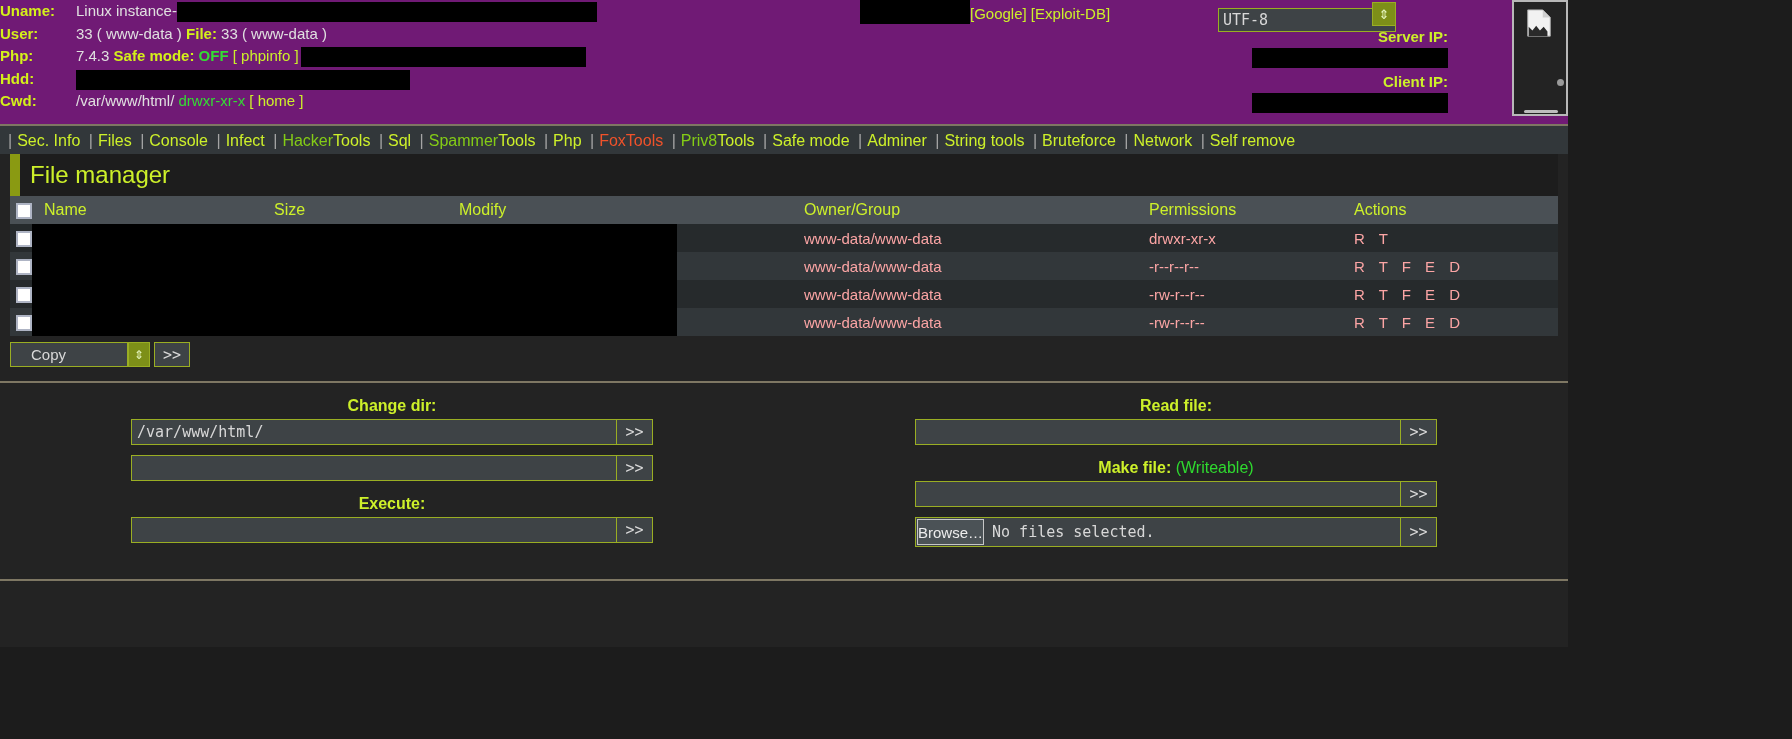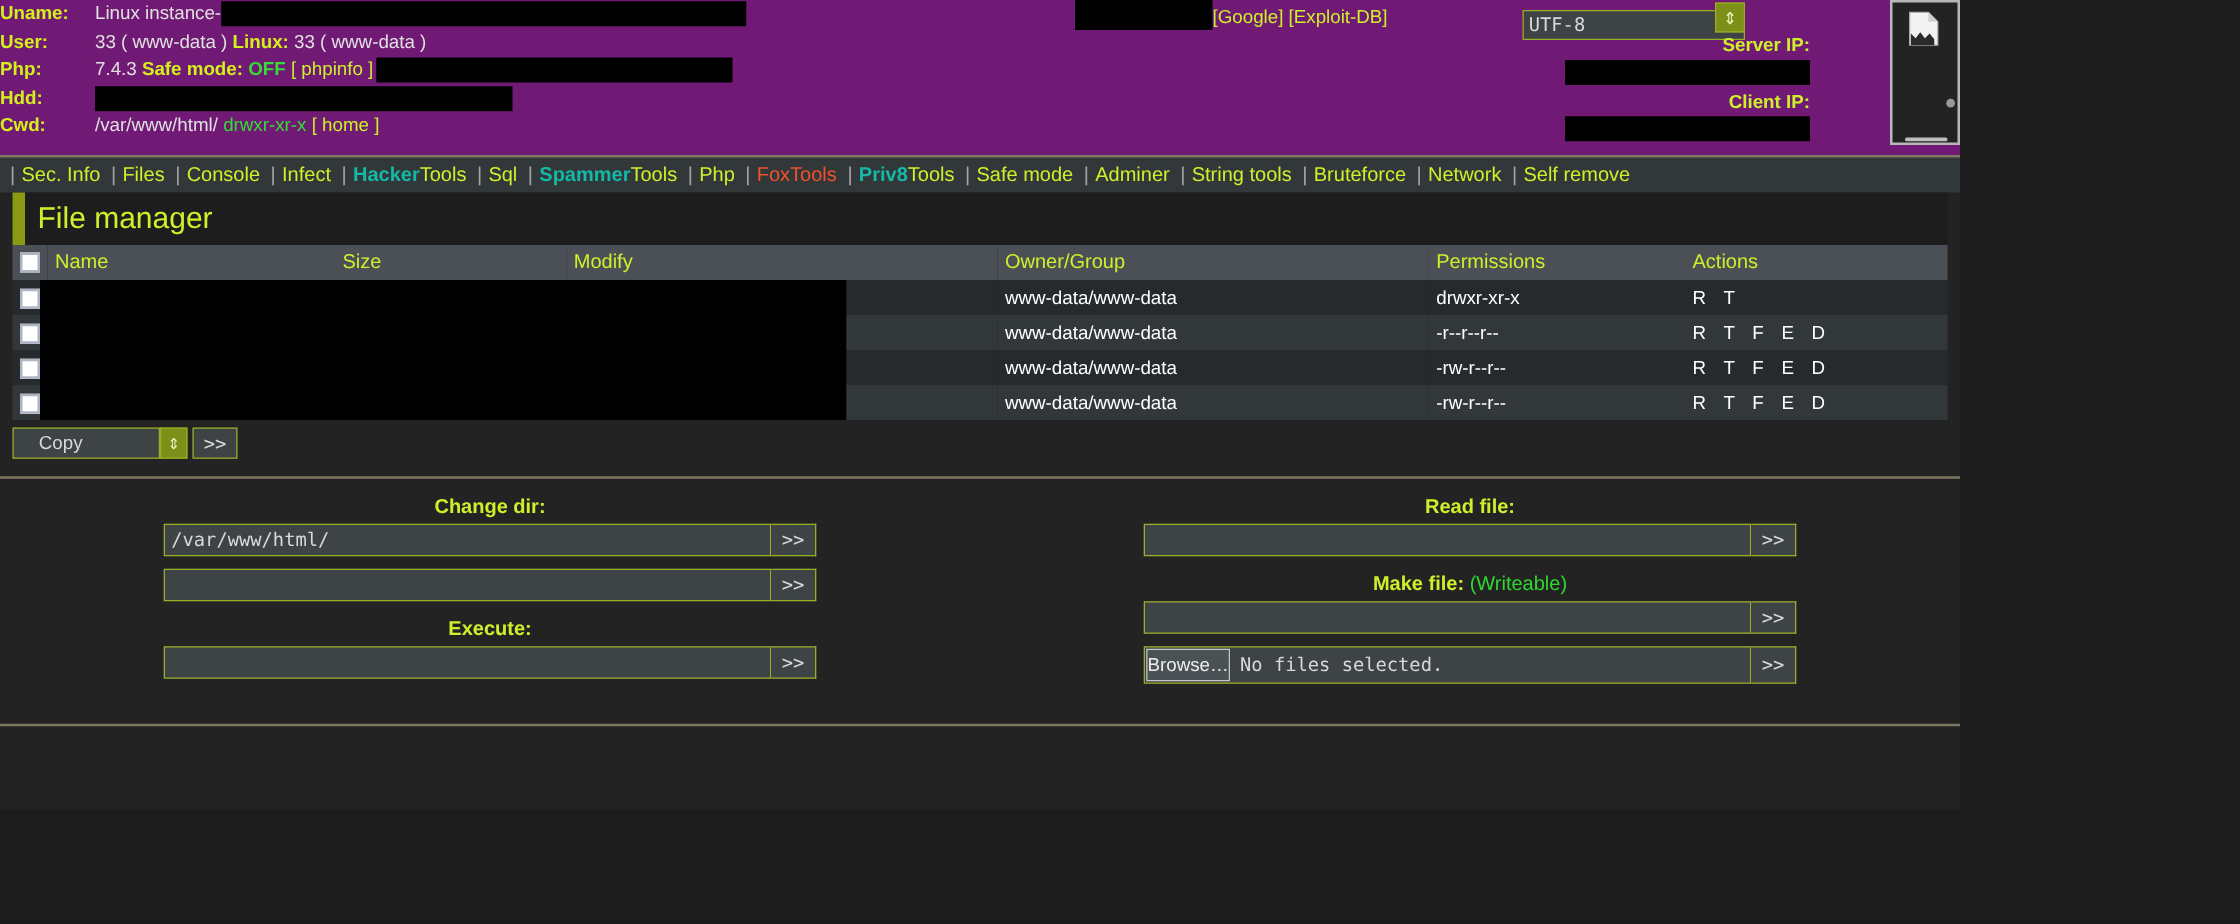--- a/index.html
+++ b/index.html
@@ -147,21 +147,21 @@
   }
   .nav {
     white-space: nowrap;
     font-size: 16px;
     line-height: 30px;
     padding-left: 4px;
     overflow: hidden;
   }
   .nav .sep { color: #a5a5a5; padding: 0 5px 0 4px; }
   .nav a { color: #cdf02a; text-decoration: none; cursor: pointer; margin-top: 36px; }
-  .nav a .g1 { color: #14b8a6; font-weight: bold; }
+  .nav a .g1 { color: #84cc16; }
   .nav a.fox { color: #f0522a; }
 
   
   .fm-title-row {
     background: #1d1d1d;
     height: 42px;
     display: flex;
     align-items: center;
     border-left: 10px solid #8a9a12;
     margin: 0 0 0 10px;
@@ -187,21 +187,21 @@
     text-align: left;
     font-weight: normal;
     height: 28px;
     padding: 0 6px;
     font-size: 16px;
     margin-top: 12px;
   }
   table.fm tbody td {
     height: 28px;
     padding: 0 6px;
-    color: #ffffff;
+    color: #fca5a5;
     vertical-align: middle;
   }
   table.fm tbody tr.odd td { background: #262a2c; }
   table.fm tbody tr.even td { background: #32373a; }
   .cb {
     width: 16px; height: 16px;
     background: #fff;
     border: 2px solid #aeb4c4;
     display: inline-block;
     vertical-align: middle;
@@ -356,21 +356,21 @@
           <tr>
         <td class="hdr-label" style="width:76px">Uname:</td>
         <td class="hdr-value">
           <span>Linux instance-</span><span class="redact" style="width:420px"></span>
         </td>
       </tr>
       <tr>
         <td class="hdr-label">User:</td>
         <td class="hdr-value">
           <span>33 ( www-data )</span>
-          <span class="b">Linux:</span>
+          <span class="b">File:</span>
           <span>33 ( www-data )</span>
         </td>
       </tr>
       <tr>
         <td class="hdr-label">Php:</td>
         <td class="hdr-value">
           <span>7.4.3</span>
           <span class="b">Safe mode:</span>
           <span class="grn" style="font-weight:bold">OFF</span>
           <span class="lnk">[ phpinfo ]</span><span class="redact" style="width:285px;margin-left:2px"></span>

